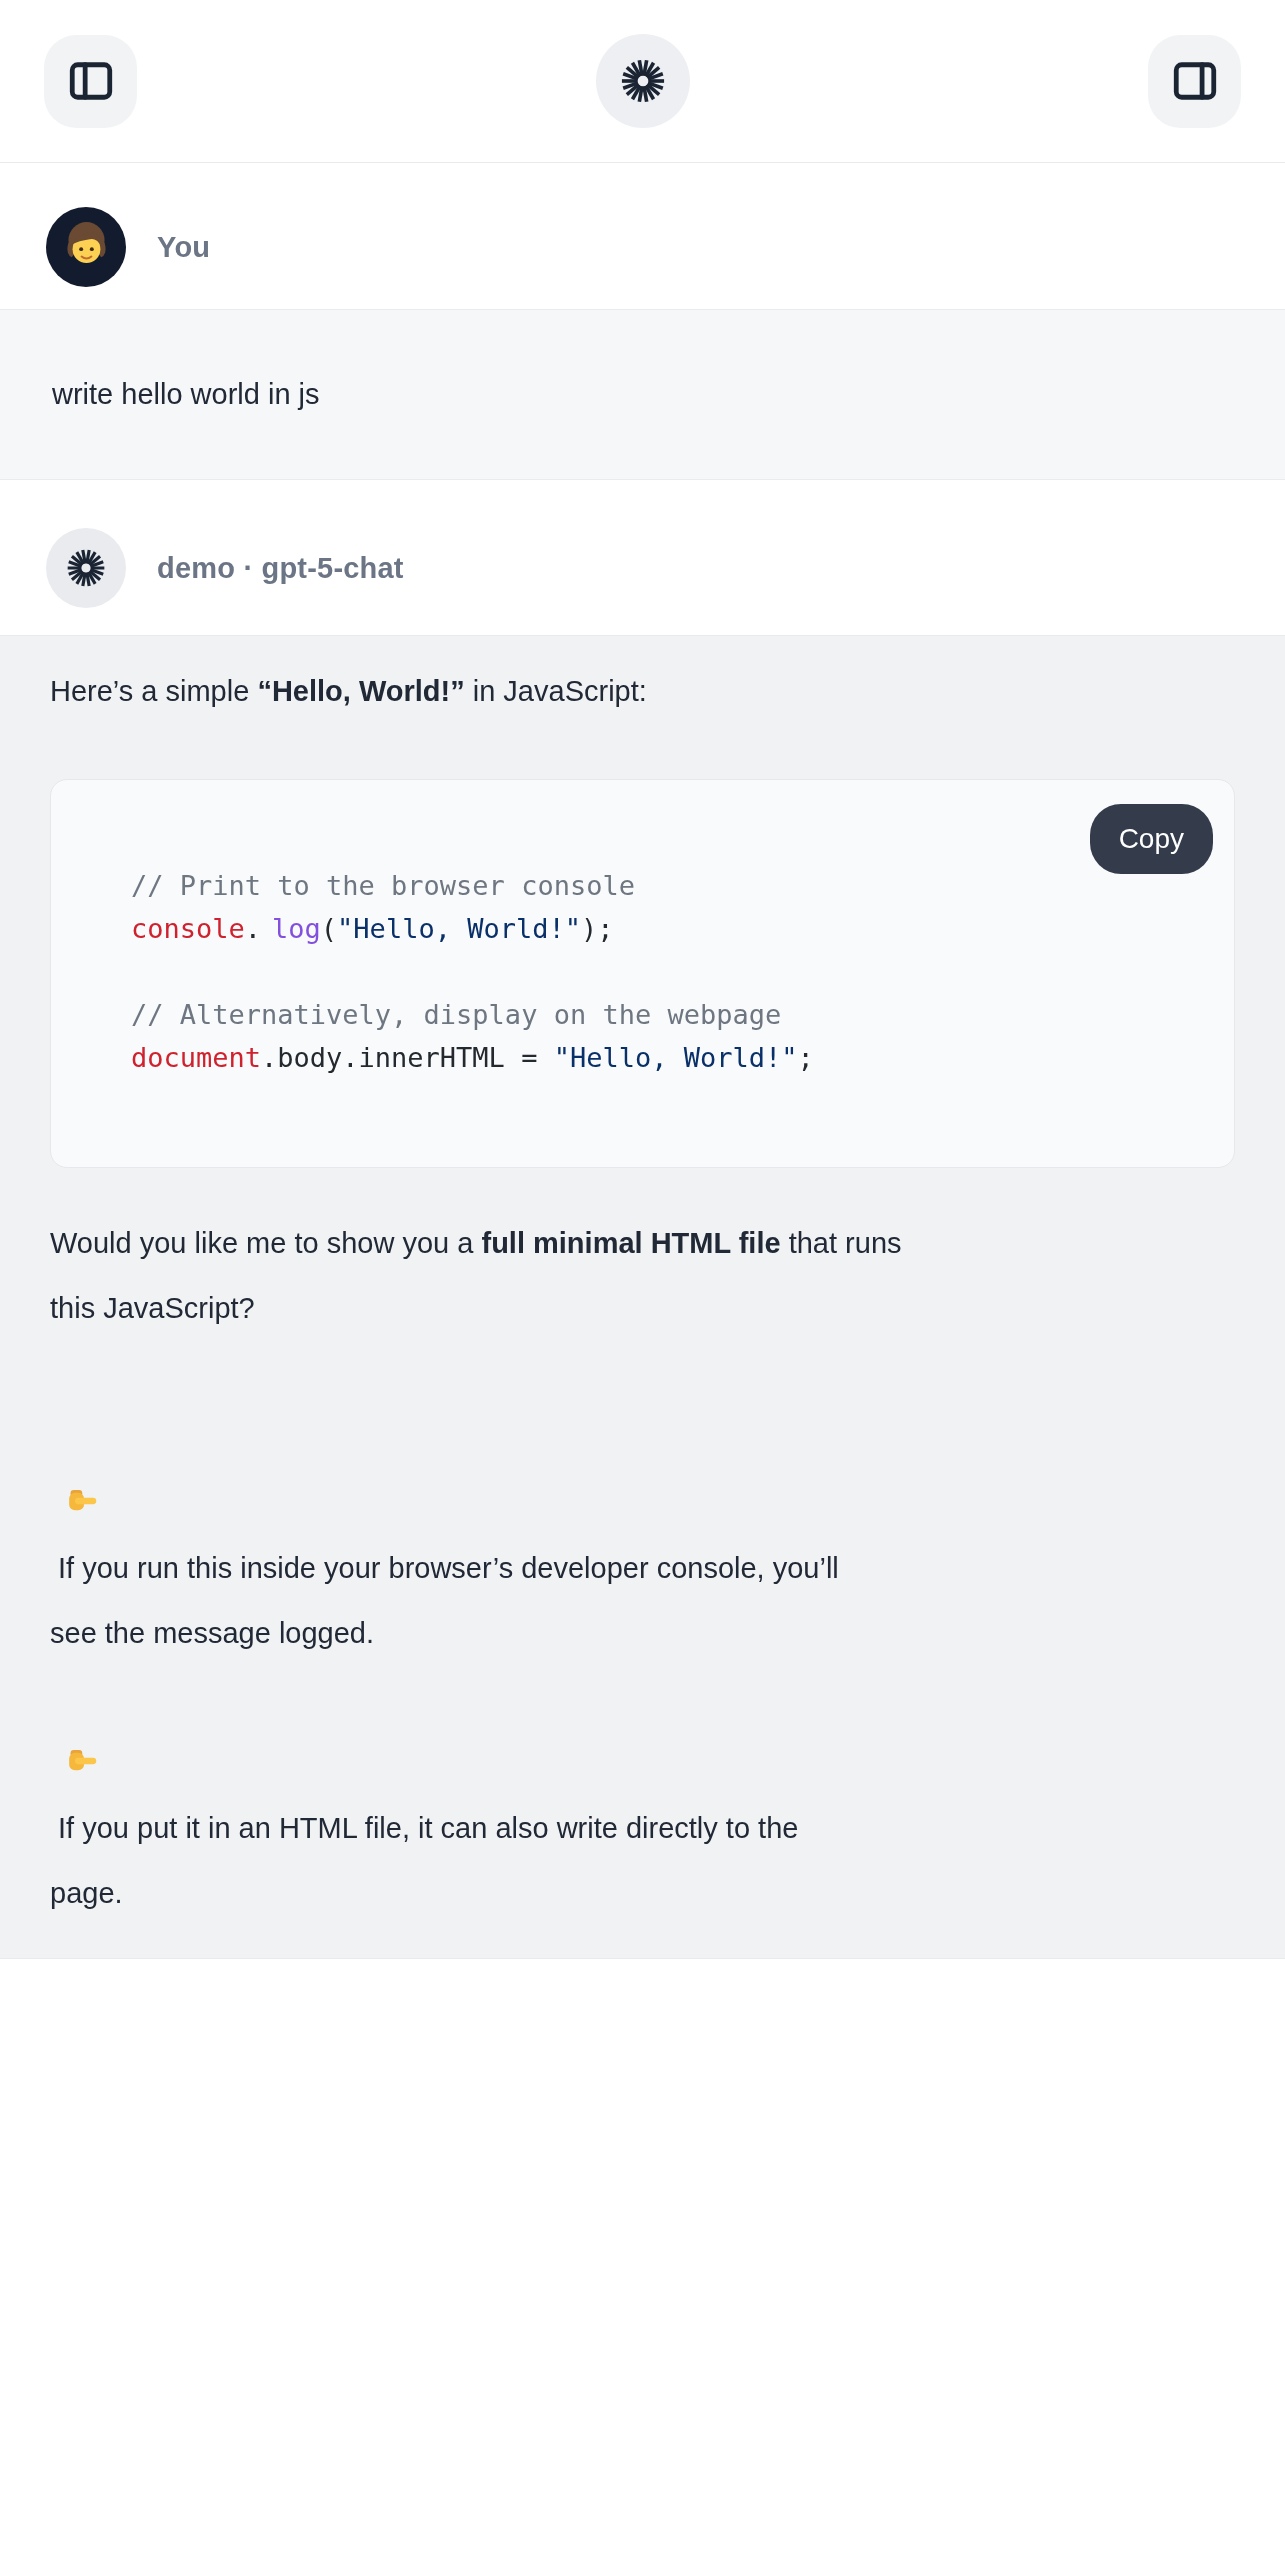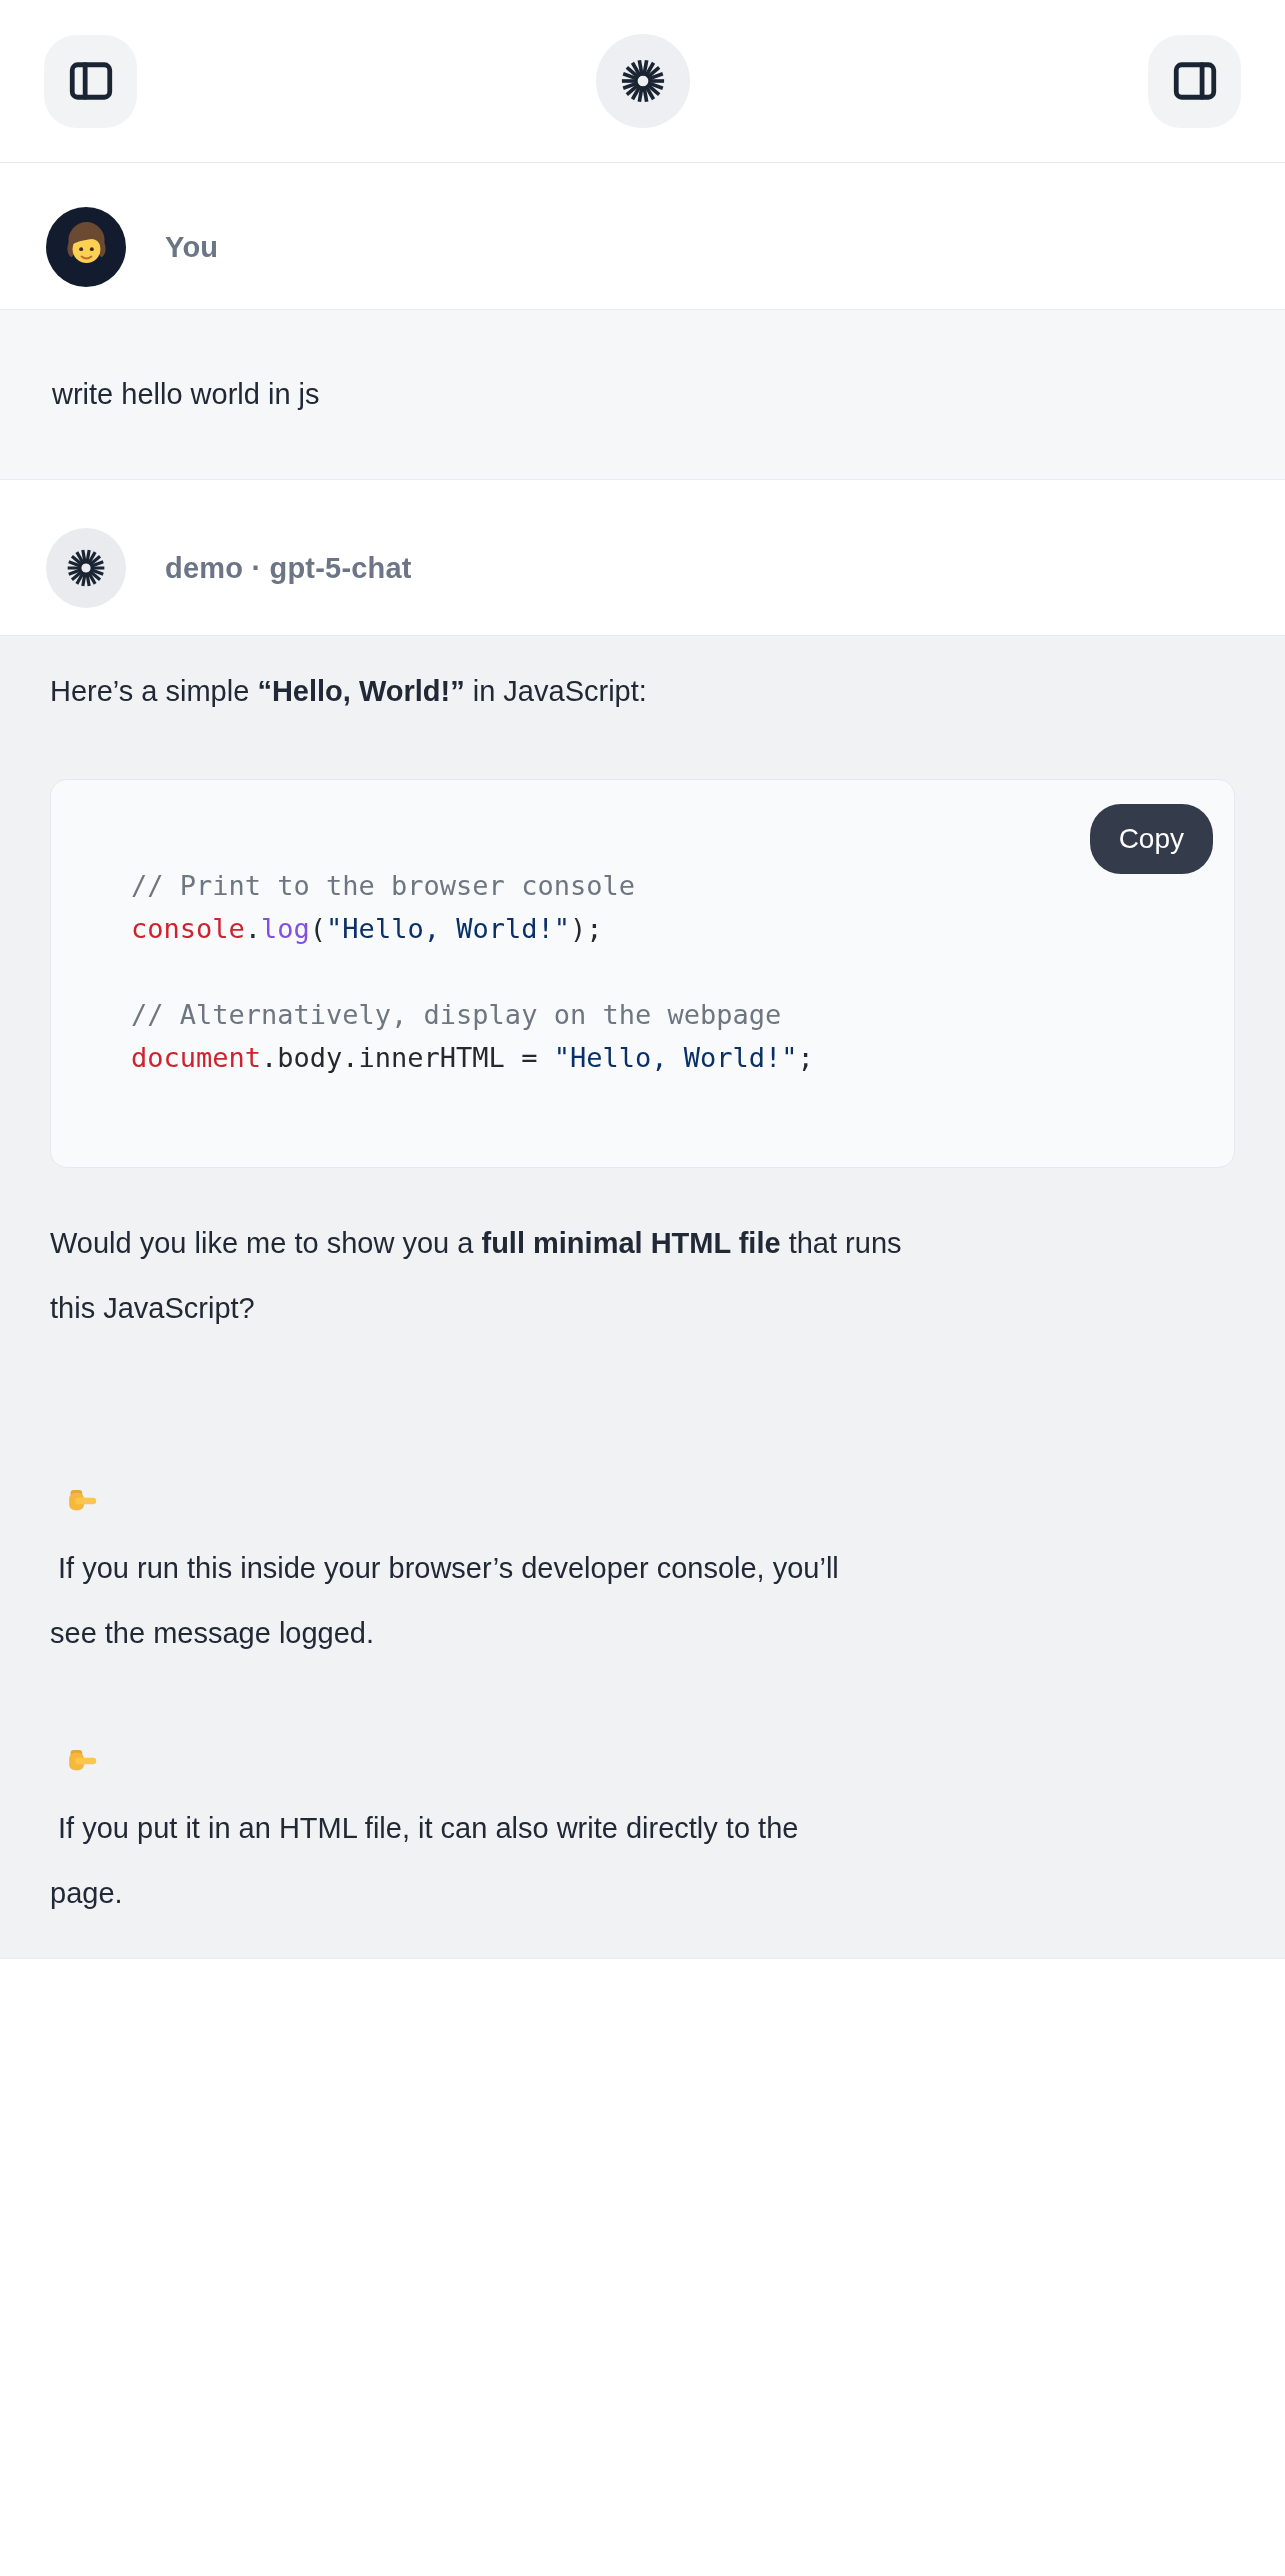--- a/index.html
+++ b/index.html
@@ -43,21 +43,21 @@
     cursor: pointer;
   }
   .panel-icon { width: 50px; height: 50px; stroke: var(--accent-dark, #1a2433); fill: none; stroke-width: 2.3; stroke-linejoin: round; stroke-linecap: round; }
   .burst-lg { width: 46px; height: 46px; }
   .burst-sm { width: 40px; height: 40px; }
   .burst-spoke { stroke: var(--accent-dark, #1a2433); stroke-width: 1.9; }
 
   
   .sender-row {
     display: flex; align-items: center;
-    gap: 39px;
+    gap: 31px;
     margin: 44px 0 0 46px;
     height: 80px;
   }
   .sender-row.asst { margin-top: 48px; }
   .avatar {
     width: 80px; height: 80px;
     border-radius: 50%;
     display: flex; align-items: center; justify-content: center;
     overflow: hidden;
     flex: none;
@@ -122,21 +122,21 @@
   .code {
     font-family: "DejaVu Sans Mono", "Liberation Mono", monospace;
     font-size: 27px;
     line-height: 43px;
     color: var(--code-plain, #24292f);
     white-space: pre;
   }
   .tok-plain   { color: var(--code-plain, #24292f); }
   .tok-comment { color: var(--code-comment, #6e7781); }
   .tok-builtin { color: var(--code-builtin, #cf222e); }
-  .tok-func    { color: var(--code-func, #8250df); }
+  .tok-func    { color: var(--code-func, #8250df); margin-left: 11px; }
   .tok-string  { color: var(--code-string, #0a3069); }
 
   .para {
     font-size: 29px;
     line-height: 65px;
     margin-top: 65px;
     white-space: pre-wrap;
   }
   .para.second { margin-top: 43px; }
   .emoji-ico { display: inline-block; width: 32.5px; height: 32.5px; vertical-align: -4.8px; margin-right: 3.8px; }

